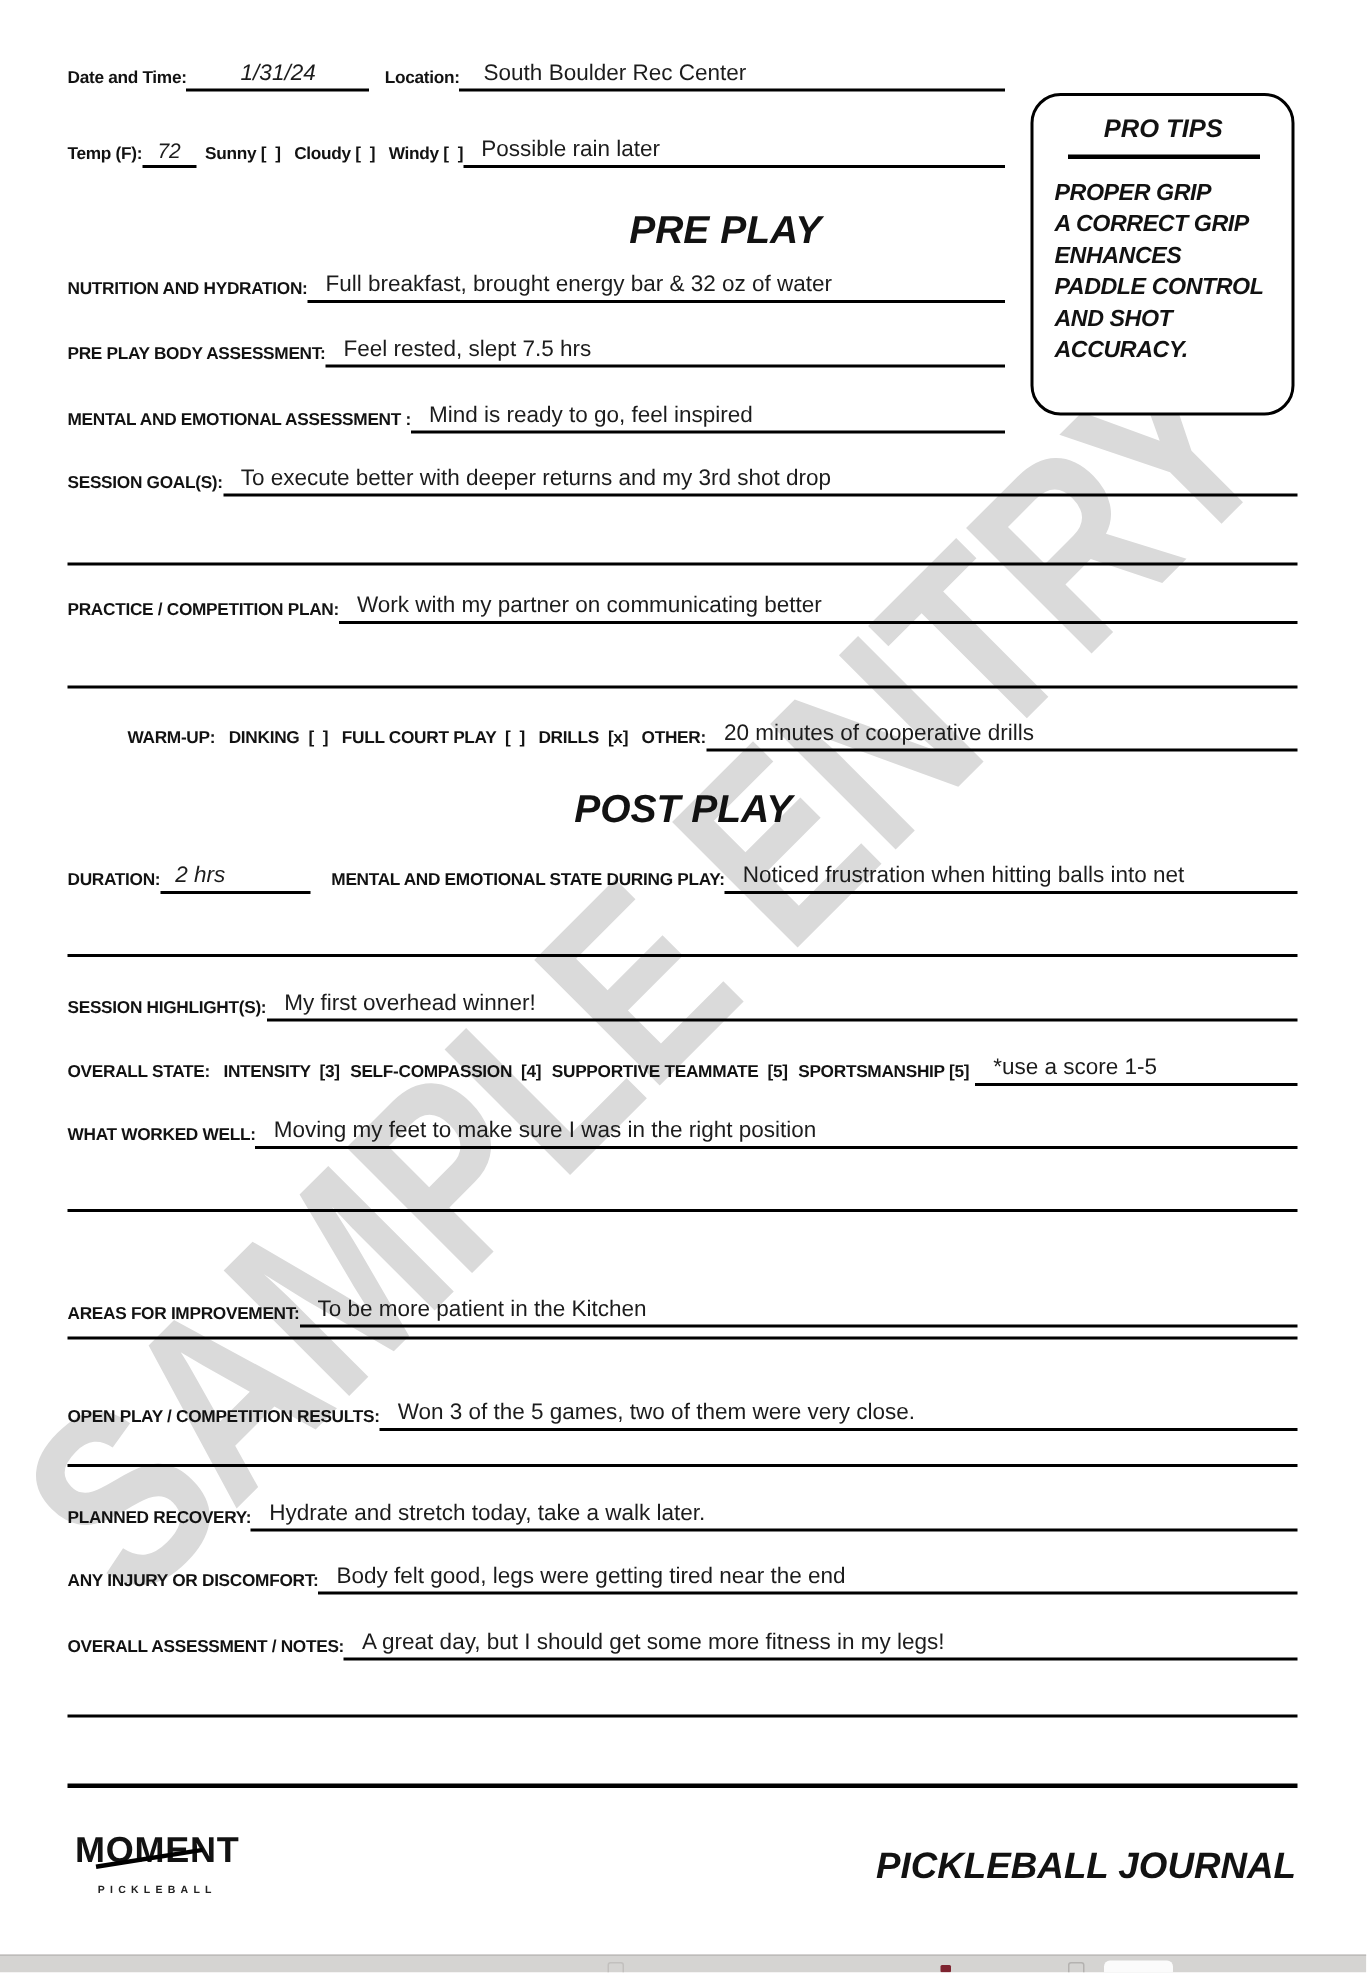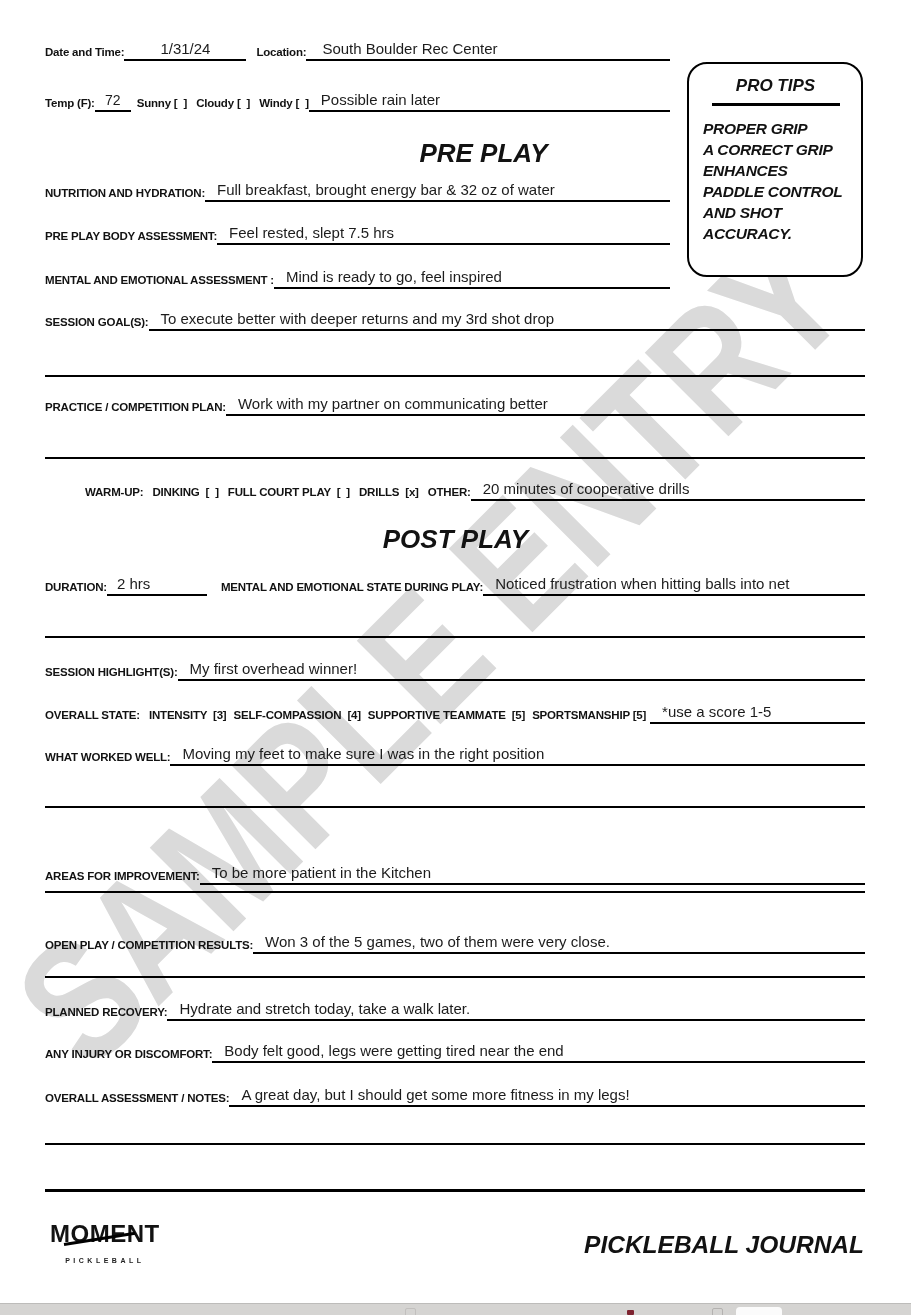--- a/index.html
+++ b/index.html
@@ -8,21 +8,21 @@
   
   .watermark{position:absolute;left:430px;top:650px;z-index:0;white-space:nowrap;
              font-size:172px;font-weight:bold;color:#dadada;letter-spacing:-2px;
              transform:translate(-50%,-50%) rotate(-45deg) scaleX(0.82);}
   
   .r{position:absolute;left:45px;right:46px;display:flex;align-items:flex-end;z-index:1;}
   .r.narrow{right:241px;}
   .lbl{font-weight:bold;font-size:11.5px;letter-spacing:-0.2px;white-space:pre;padding-bottom:3px;}
   .opt{font-weight:bold;font-size:11.5px;letter-spacing:-0.2px;white-space:pre;padding-bottom:3px;margin-left:9px;}
   .fl{flex:1;border-bottom:2px solid #000;min-width:0;}
-  .sf{border-bottom:2px solid #000;}
+  .sf{border-bottom:2px solid #000;font-style:italic;}
   .val{display:block;font-size:15px;color:#1c1c1c;padding:0 0 2px 12px;white-space:nowrap;overflow:hidden;}
   .val.center{text-align:center;padding-left:0;}
   .gap{width:10px;}
   
   .ln{position:absolute;left:45px;right:46px;border-bottom:2px solid #000;z-index:1;}
   .ln.thick{border-bottom-width:3px;}
   
   .heading{position:absolute;left:0;width:100%;text-align:center;font-size:26px;
            font-weight:bold;font-style:italic;z-index:1;letter-spacing:0;}
   

